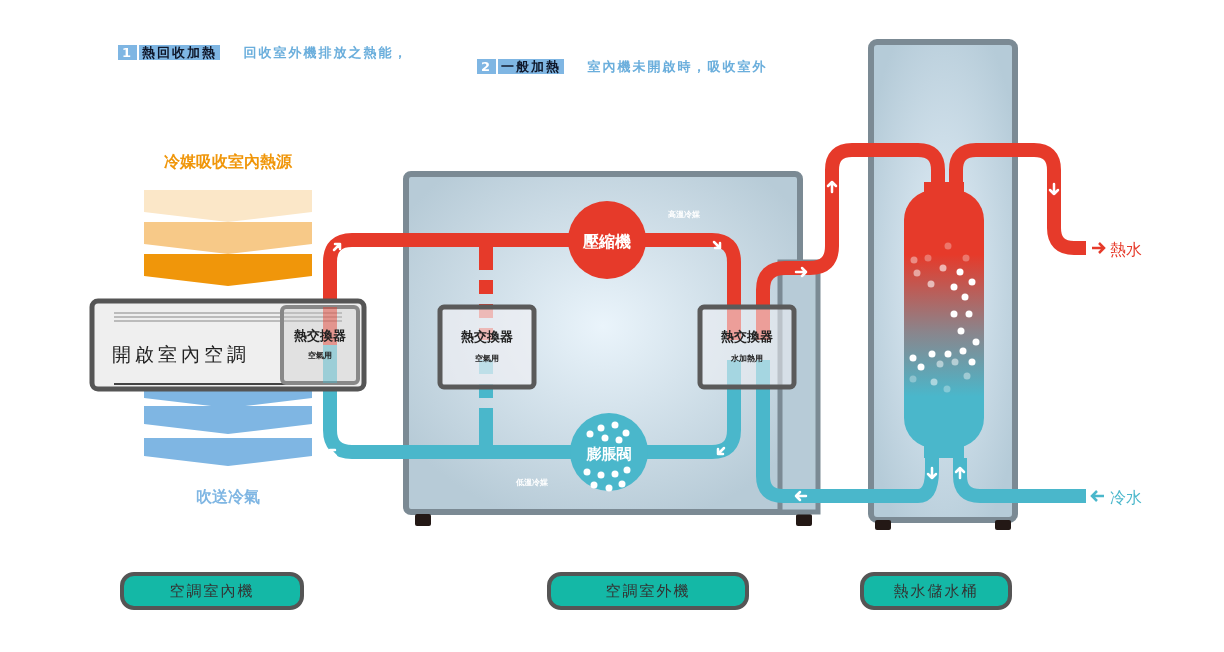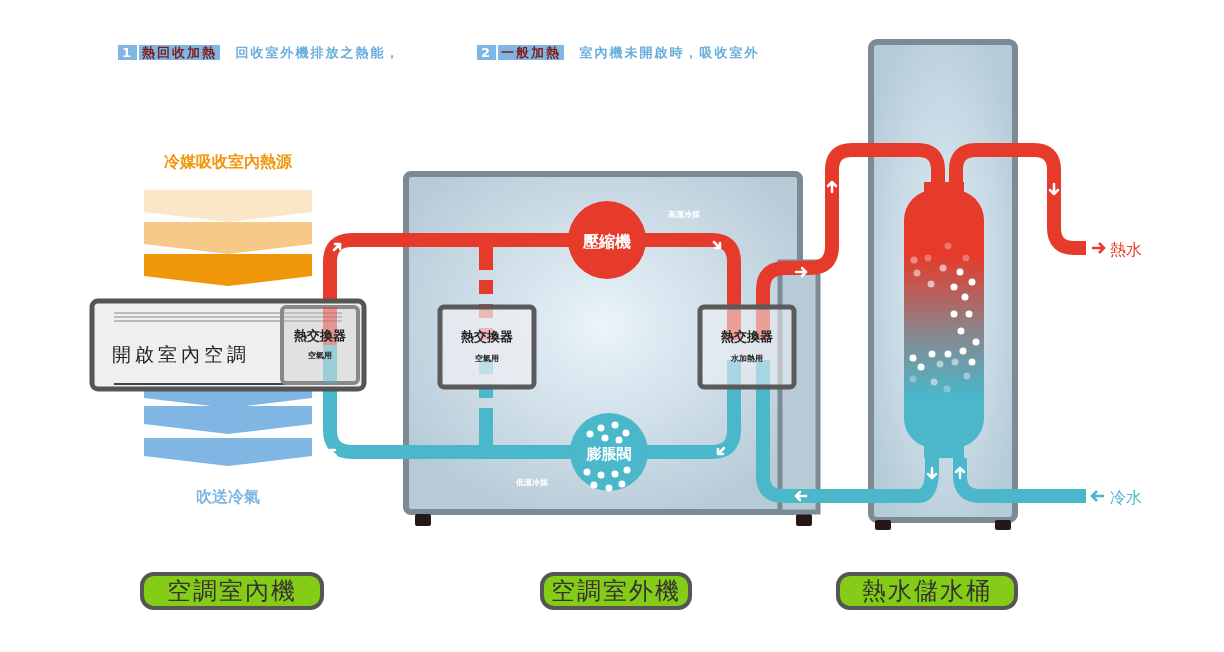--- a/index.html
+++ b/index.html
@@ -1,33 +1,33 @@
 <!DOCTYPE html>
 <html><head>
 <meta charset="utf-8">
 <style>
   html, body { margin: 0; padding: 0; background: #ffffff; }
   body { width: 1224px; height: 652px; position: relative; overflow: hidden;
          font-family: "DejaVu Sans", sans-serif; }
   .abs { position: absolute; }
   .note { color: #6aaedc; font-size: 13px; letter-spacing: 2px; line-height: 22px; font-weight: bold; }
-  .tag { background: #7fb6e3; color: #7f1d1d; padding: 0 3px; margin-right: 9px; }
+  .tag { background: #7fb6e3; color: #0f172a; padding: 0 3px; margin-right: 17px; }
   .tagnum { background: #7fb6e3; color: #fff; padding: 0 4px; margin-right: 2px; }
   svg text { font-family: "DejaVu Sans", sans-serif; }
   .pill { position: absolute; top: 572px; height: 38px; border: 4px solid #555; border-radius: 14px;
-          background: #84cc16; font-size: 24px; color: #333; letter-spacing: 2px;
-          display: flex; align-items: center; justify-content: center; box-sizing: border-box; margin-left: 20px; }
+          background: #14b8a6; font-size: 15px; color: #333; letter-spacing: 2px;
+          display: flex; align-items: center; justify-content: center; box-sizing: border-box; }
 </style>
 </head>
 <body>
 
 <div class="abs note" style="left:118px; top:42px;">
   <div><span class="tagnum">1</span><span class="tag">熱回收加熱</span> <span>回收室外機排放之熱能，</span></div>
 </div>
-<div class="abs note" style="left:477px; top:42px;text-align:center;">
+<div class="abs note" style="left:477px; top:56px;text-align:center;">
   <div><span class="tagnum">2</span><span class="tag">一般加熱</span> <span>室內機未開啟時，吸收室外</span></div>
 </div>
 
 <svg class="abs" style="left:0;top:0" width="1224" height="652">
   <defs>
     <radialGradient id="outGrad" cx="50%" cy="45%" r="60%">
       <stop offset="0%" stop-color="#eaf4fb"></stop>
       <stop offset="100%" stop-color="#b7cbd7"></stop>
     </radialGradient>
     <radialGradient id="tankGrad" cx="50%" cy="50%" r="60%">
@@ -169,14 +169,14 @@
   <text x="228" y="167" text-anchor="middle" font-size="16" font-weight="bold" fill="#f0960a">冷媒吸收室內熱源</text>
   <text x="228" y="502" text-anchor="middle" font-size="16" font-weight="bold" fill="#7fb6e3">吹送冷氣</text>
 
   <path d="M1092,248 L1104,248 M1099,243 L1104,248 L1099,253" fill="none" stroke="#e63a2a" stroke-width="2.5"></path>
   <text x="1110" y="255" font-size="16" fill="#e63a2a">熱水</text>
   <path d="M1104,496 L1092,496 M1097,491 L1092,496 L1097,501" fill="none" stroke="#4ab7cb" stroke-width="2.5"></path>
   <text x="1110" y="503" font-size="16" fill="#4ab7cb">冷水</text>
 </svg>
 
 <div class="pill" style="left:120px; width:184px;">空調室內機</div>
-<div class="pill" style="left:520px; width:152px;">空調室外機</div>
-<div class="pill" style="left:816px; width:182px;">熱水儲水桶</div>
+<div class="pill" style="left:547px; width:202px;">空調室外機</div>
+<div class="pill" style="left:860px; width:152px;">熱水儲水桶</div>
 
 </body></html>

